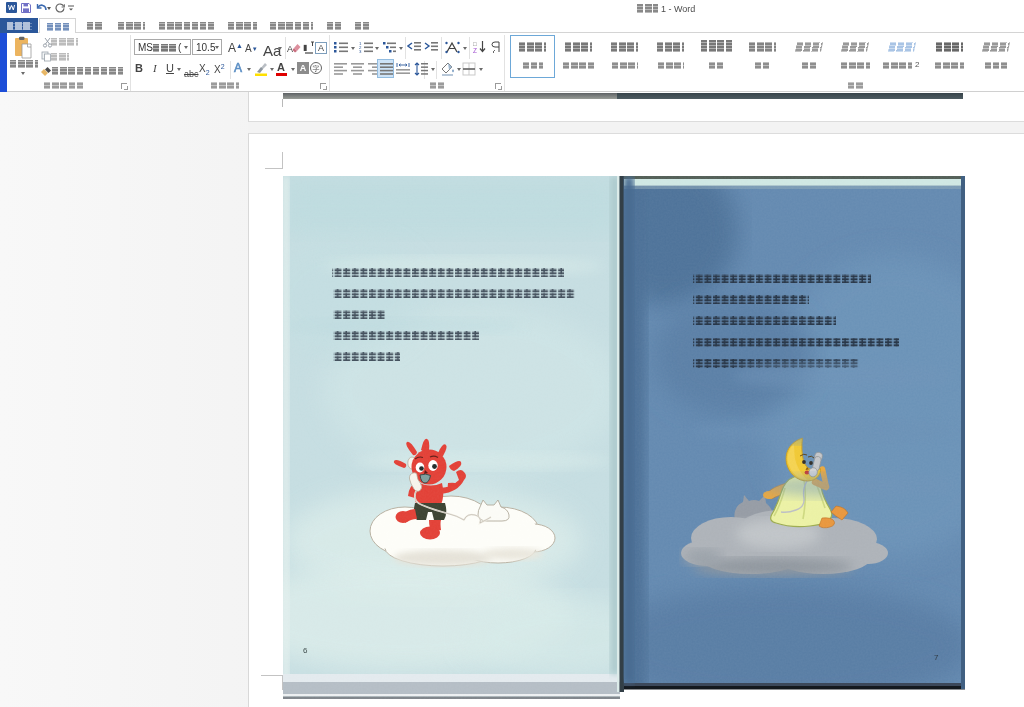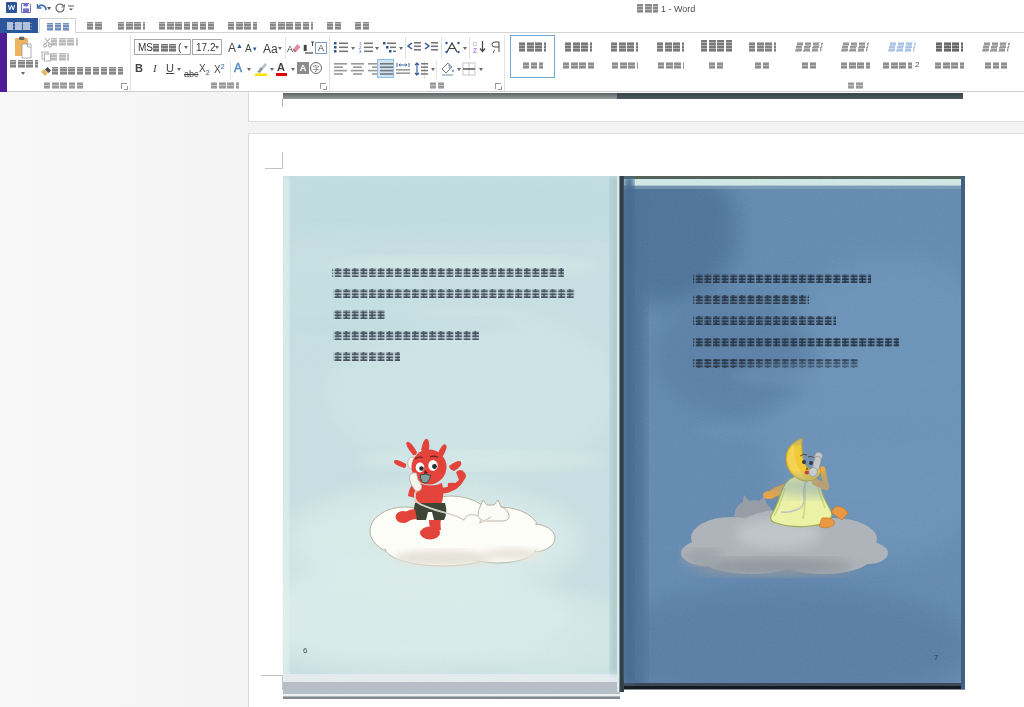--- a/index.html
+++ b/index.html
@@ -1,19 +1,19 @@
 <!DOCTYPE html>
 <html><head>
 <meta charset="utf-8">
 <style>
   * { margin:0; padding:0; box-sizing:border-box; }
   html,body { width:1024px; height:707px; overflow:hidden;
     font-family:"Liberation Sans", sans-serif; background:#fff; }
   .abs { position:absolute; }
-  #app { position:relative; width:1024px; height:707px; background:#4c1d95; }
+  #app { position:relative; width:1024px; height:707px; background:#1d4ed8; }
 
   
   .jp { display:inline-block; position:absolute; opacity:0.66;
     background-image:
       repeating-linear-gradient(0deg, rgba(255,255,255,.42) 0 1px, transparent 1px 3px),
       repeating-linear-gradient(90deg, currentColor 0 6.3px, transparent 6.3px 8.2px);
   }
 
   
   #titlebar { position:absolute; left:0; top:0; width:1024px; height:18px; background:#fff; }
@@ -131,26 +131,26 @@
     <div class="dlg" style="left:114px"></div>
     <div class="gsep" style="left:123px"></div>
 
     <div class="abs" style="left:127px;top:6px;width:57px;height:16px;border:1px solid #a9a9a9;background:#fff">
       <span class="btxt" style="left:3px;top:2px;font-size:10px;color:#333">MS</span>
       <span class="jp" style="left:18px;top:4px;width:24px;height:8px;color:#333"></span>
       <span class="btxt" style="left:43px;top:2px;font-size:10px;color:#333">(</span>
       <div class="caret" style="right:2px;top:6px"></div>
     </div>
     <div class="abs" style="left:185px;top:6px;width:30px;height:16px;border:1px solid #a9a9a9;background:#fff">
-      <span class="btxt" style="left:3px;top:2px;font-size:10px;color:#333">17.2</span>
+      <span class="btxt" style="left:3px;top:2px;font-size:10px;color:#333">10.5</span>
       <div class="caret" style="right:2px;top:6px"></div>
     </div>
     <span class="btxt" style="left:221px;top:8px;font-size:12px">A<span style="font-size:7px;color:#2b579a;vertical-align:4px">▲</span></span>
     <span class="btxt" style="left:238px;top:10px;font-size:10px">A<span style="font-size:6px;color:#2b579a;vertical-align:1px">▼</span></span>
-    <span class="btxt" style="left:256px;top:9px;font-size:12px">Aa</span>
+    <span class="btxt" style="left:256px;top:9px;font-size:15px">Aa</span>
     <div class="caret" style="left:271px;top:14px"></div>
     <div class="gsep" style="left:278px;top:4px;height:22px"></div>
 
     <svg class="abs" style="left:280px;top:9px" width="14" height="12" viewBox="0 0 14 12">
       <text x="0" y="10" font-size="9" fill="#444" font-family="Liberation Sans">A</text>
       <path d="M7 6 L10.5 2 L13.5 5 L10 9 Z" fill="#dc8f9d"></path>
       <path d="M5.5 8 L8 10.5 L10 9 L7 6 Z" fill="#c86d7e"></path>
     </svg>
 
     <svg class="abs" style="left:296px;top:8px" width="12" height="14" viewBox="0 0 12 14">

